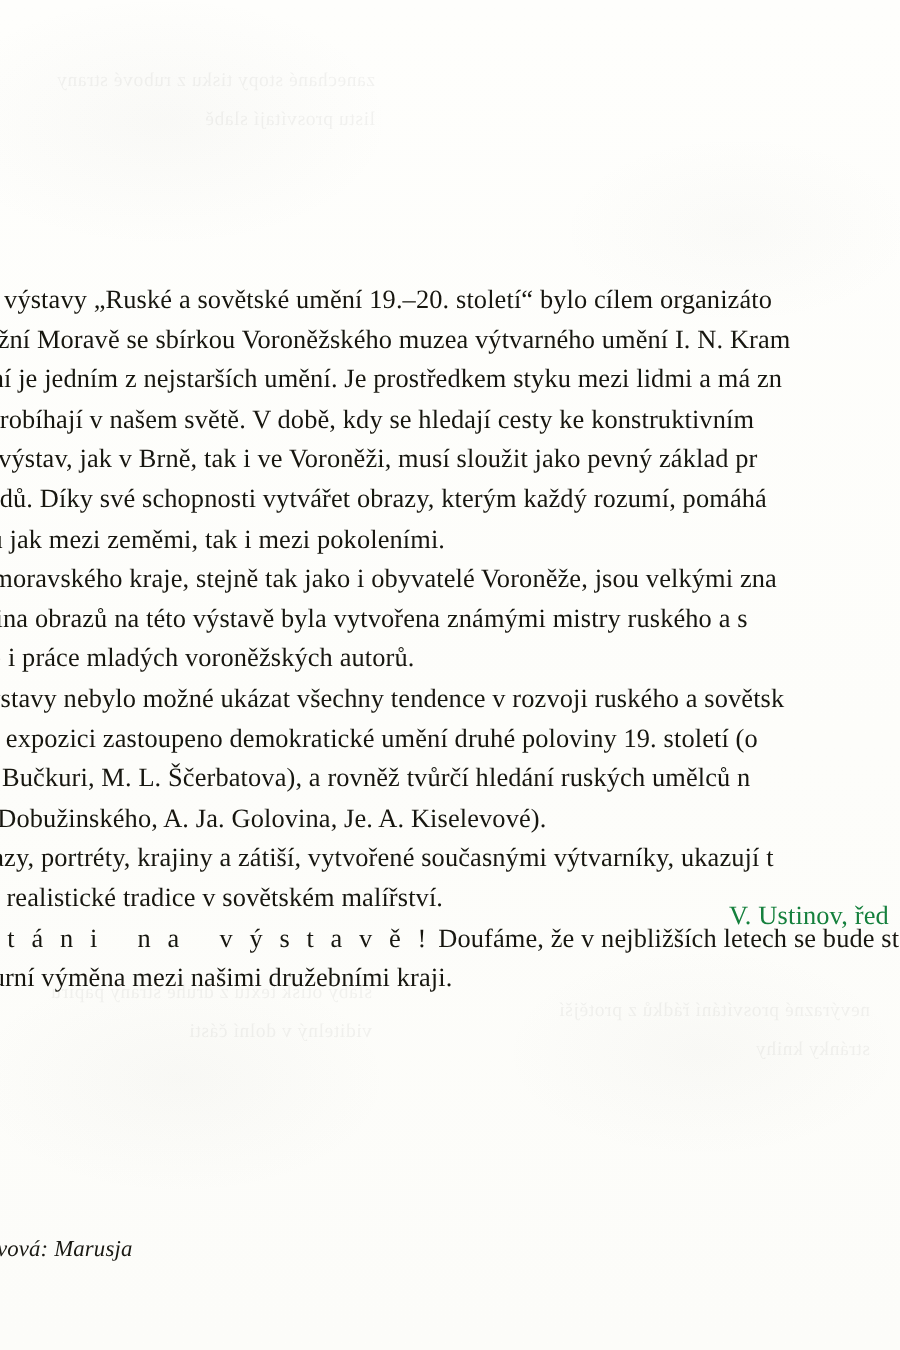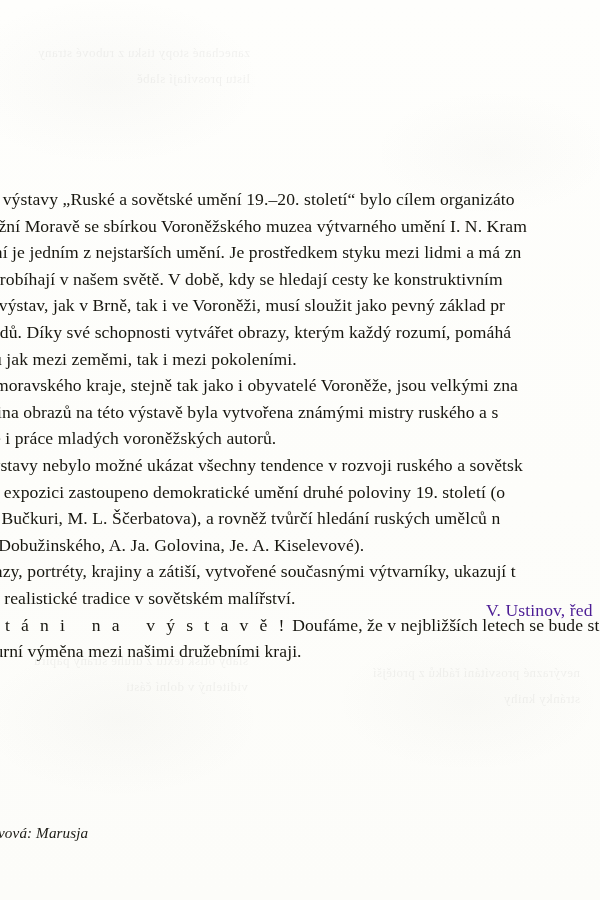--- a/index.html
+++ b/index.html
@@ -69,21 +69,21 @@
     letter-spacing: 3.4px;
   }
 
   .signature {
     position: absolute;
     left: 486px;
     top: 597px;
     font-size: 17.6px;
     line-height: 26px;
     white-space: pre;
-    color: #4c1d95;
+    color: #15803d;
     letter-spacing: 0.1px;
   }
 
   .caption {
     position: absolute;
     left: -2px;
     top: 823px;
     font-size: 15.2px;
     line-height: 20px;
     font-style: italic;

